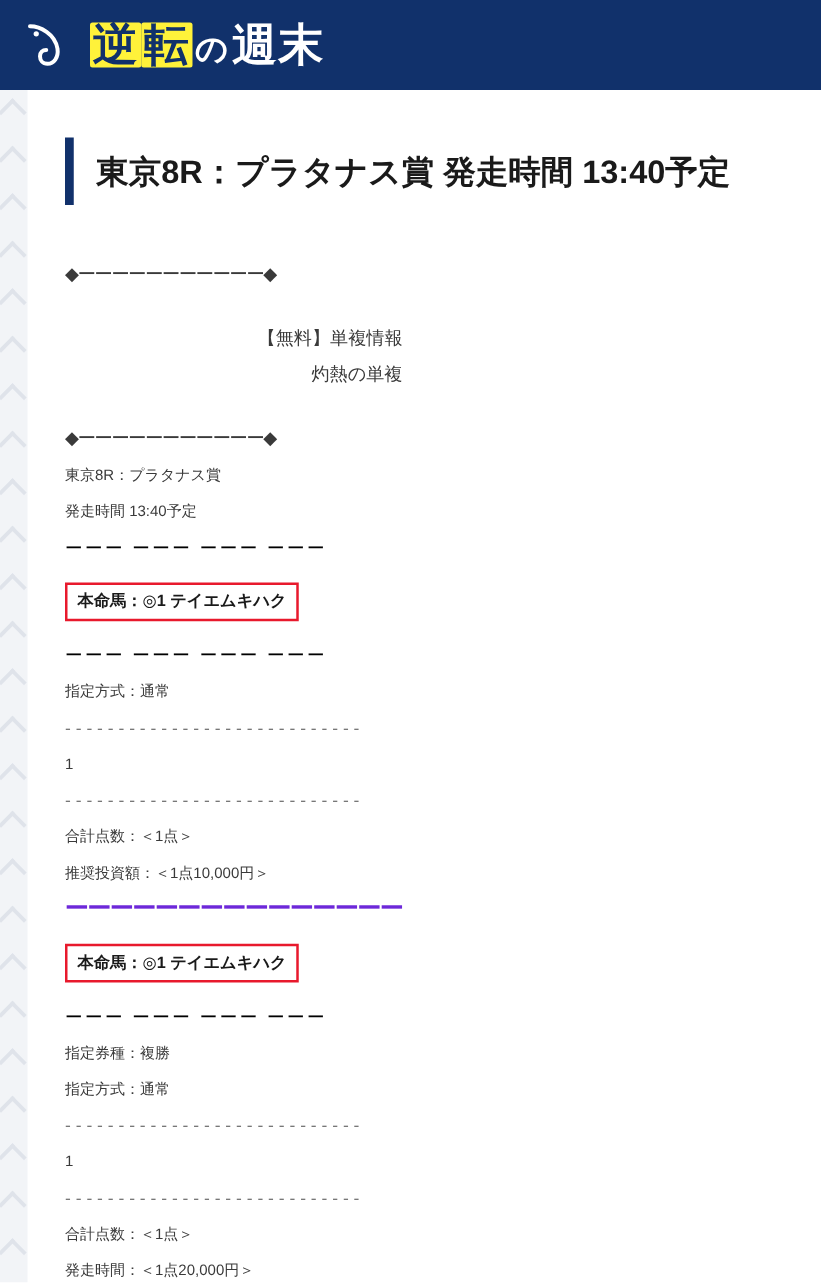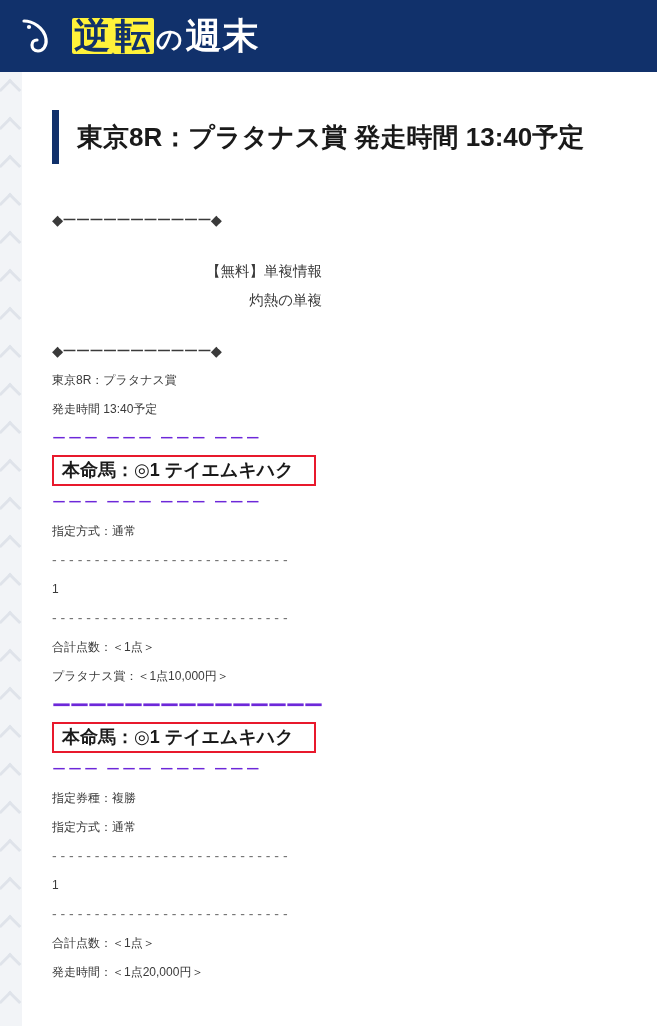--- a/index.html
+++ b/index.html
@@ -117,33 +117,33 @@
     white-space: nowrap;
   }
   .center-block {
     text-align: right;
     width: 270px;
   }
   .spacer-sm { height: 22px; }
 
   .dash-row {
     letter-spacing: 2px;
-    color: #6d28d9;
+    color: #000000;
     font-size: 14px;
   }
 
   .marked {
     display: inline-block;
     border: 2px solid #e8192c;
-    padding: 3px 20px 4px 8px;
+    padding: 3px 8px 4px 8px;
     font-weight: bold;
     color: #1a1a1a;
-    font-size: 18px;
+    font-size: 13px;
     line-height: 20px;
-    margin: 2px 0;
+    margin: 13px 0;
   }
 
   .dotted {
     color: #777777;
     letter-spacing: 0px;
     font-size: 14px;
   }
 
   .em-dash-row {
     letter-spacing: -1px;
@@ -228,21 +228,21 @@
 
     <div><span class="marked">本命馬：◎1 テイエムキハク</span></div>
 
     <div class="dash-row">ーーー ーーー ーーー ーーー</div>
 
     <div class="plain">指定方式：通常</div>
     <div class="dotted">- - - - - - - - - - - - - - - - - - - - - - - - - - - -</div>
     <div class="plain">1</div>
     <div class="dotted">- - - - - - - - - - - - - - - - - - - - - - - - - - - -</div>
     <div class="plain">合計点数：＜1点＞</div>
-    <div class="plain">プラタナス賞：＜1点10,000円＞</div>
+    <div class="plain">推奨投資額：＜1点10,000円＞</div>
 
     <div class="em-dash-row">ーーーーーーーーーーーーーーー</div>
 
     <div><span class="marked">本命馬：◎1 テイエムキハク</span></div>
 
     <div class="dash-row">ーーー ーーー ーーー ーーー</div>
 
     <div class="plain">指定券種：複勝</div>
     <div class="plain">指定方式：通常</div>
     <div class="dotted">- - - - - - - - - - - - - - - - - - - - - - - - - - - -</div>

